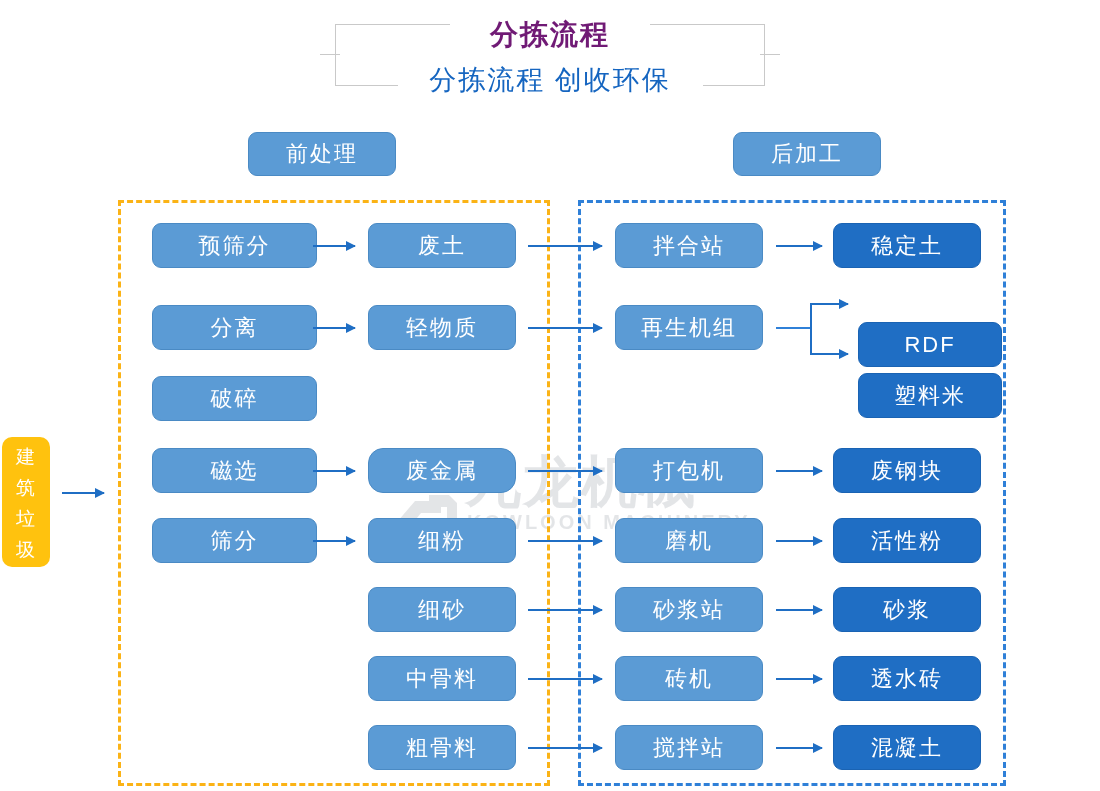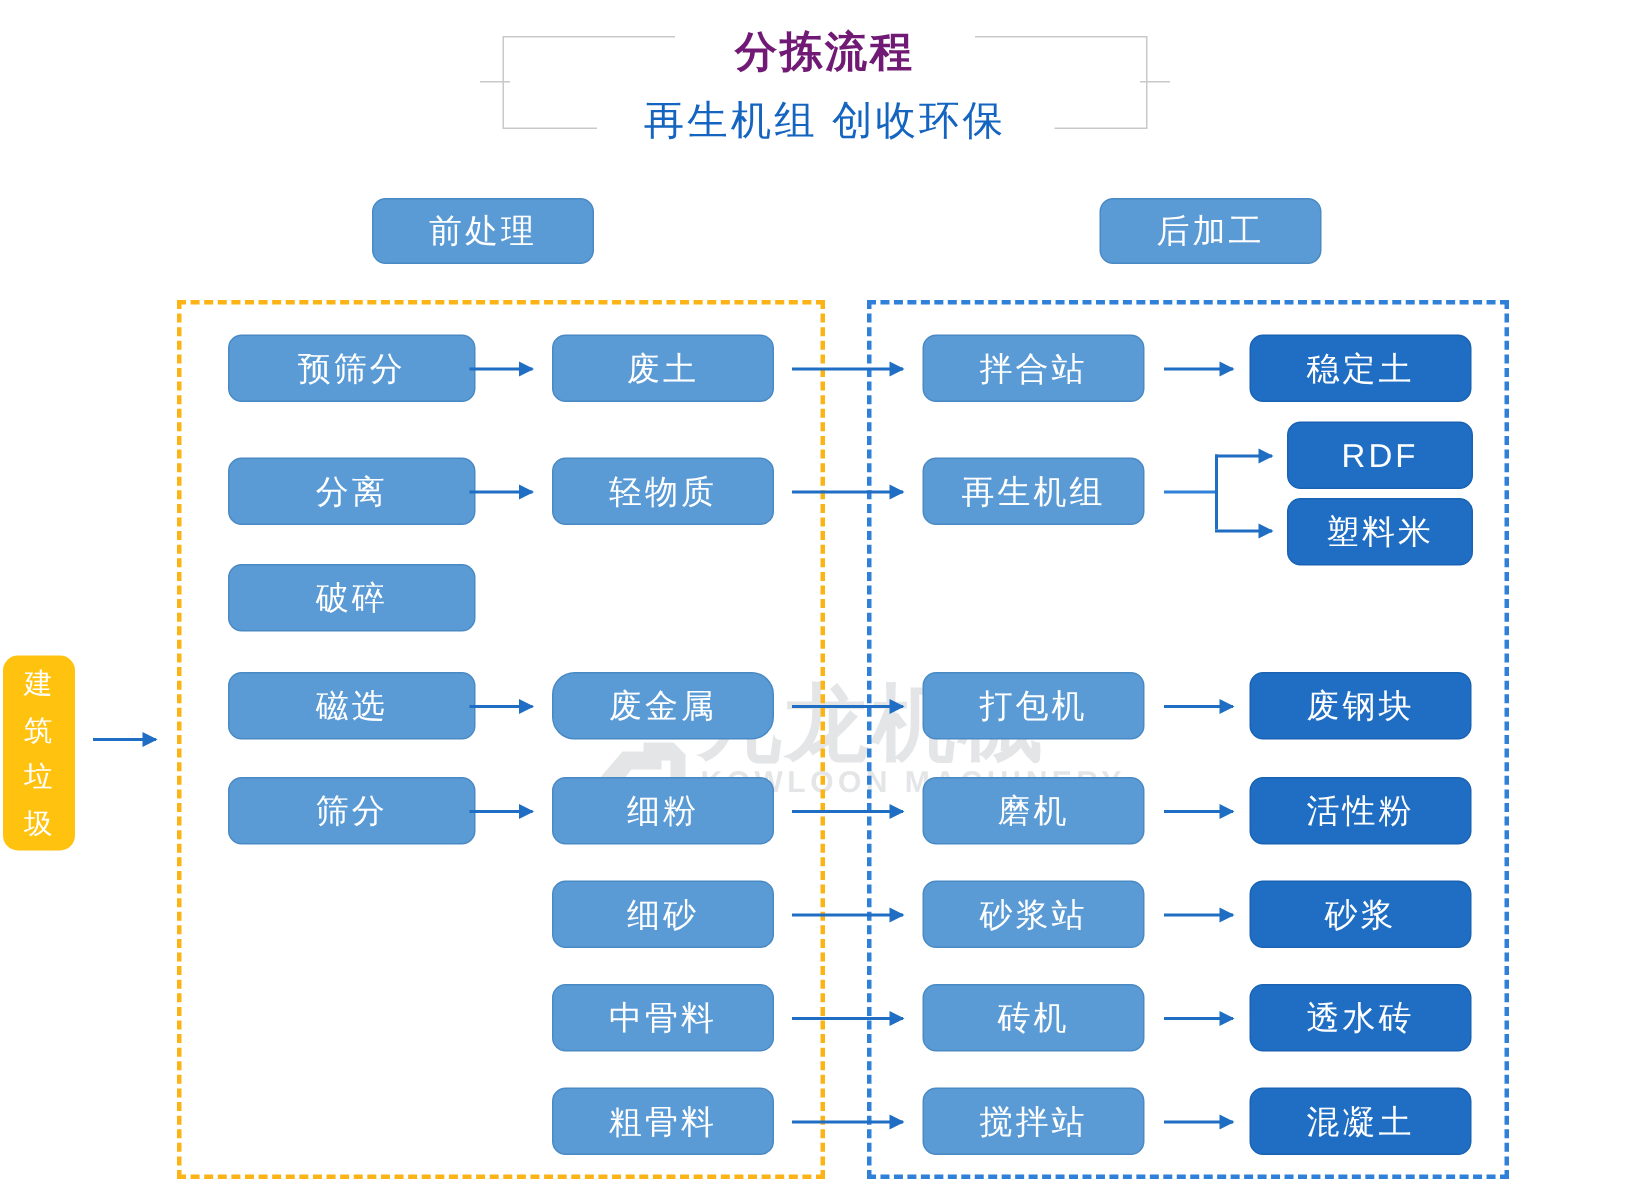--- a/index.html
+++ b/index.html
@@ -55,42 +55,42 @@
   .node{position:absolute;height:45px;border-radius:9px;box-sizing:border-box;
     display:flex;align-items:center;justify-content:center;
     color:#ffffff;font-size:22px;letter-spacing:2px;white-space:nowrap;}
   .node.mid{background:#5b9bd5;border:1px solid #4a8ac4;}
   .node.deep{background:#1f6ec4;border:1px solid #1a63b3;}
 
   .col1{left:152px;width:165px;}
   .col2{left:368px;width:148px;}
   .col3{left:615px;width:148px;}
   .col4{left:833px;width:148px;}
-  .col4b{left:858px;width:124px;}
+  .col4b{left:858px;width:144px;margin-top:41px;}
 
   
   .arrow{position:absolute;height:2px;background:#1f6ec4;}
   .arrow::after{content:"";position:absolute;right:-1px;top:-4px;
     width:0;height:0;border-left:10px solid #1f6ec4;
     border-top:5px solid transparent;border-bottom:5px solid transparent;}
   .plain{position:absolute;height:2px;background:#2f80d8;}
   .vline{position:absolute;width:2px;background:#1f6ec4;}
 </style>
 </head>
 <body>
 
 <div id="stage">
 
   <div class="title-frame"></div>
   <div class="frame-tick-l"></div>
   <div class="frame-tick-r"></div>
   <div class="frame-gap-top"></div>
   <div class="frame-gap-bot"></div>
   <div class="title-main">分拣流程</div>
-  <div class="title-sub">再生机组 创收环保</div>
+  <div class="title-sub">分拣流程 创收环保</div>
 
   <div class="watermark">
     <svg class="wm-logo" viewBox="0 0 78 62">
       <path d="M6 40 L30 12 L56 12 L56 24 L36 24 L20 44 L46 44 L46 34 L58 34 L58 56 L6 56 Z" fill="#c9ccd1"></path>
       <path d="M44 6 L64 6 L72 14 L72 30 L62 30 L62 18 L44 18 Z" fill="#c9ccd1"></path>
     </svg>
     <div class="wm-cn">九龙机械</div>
     <div class="wm-en">KOWLOON MACHINERY</div>
   </div>
 

